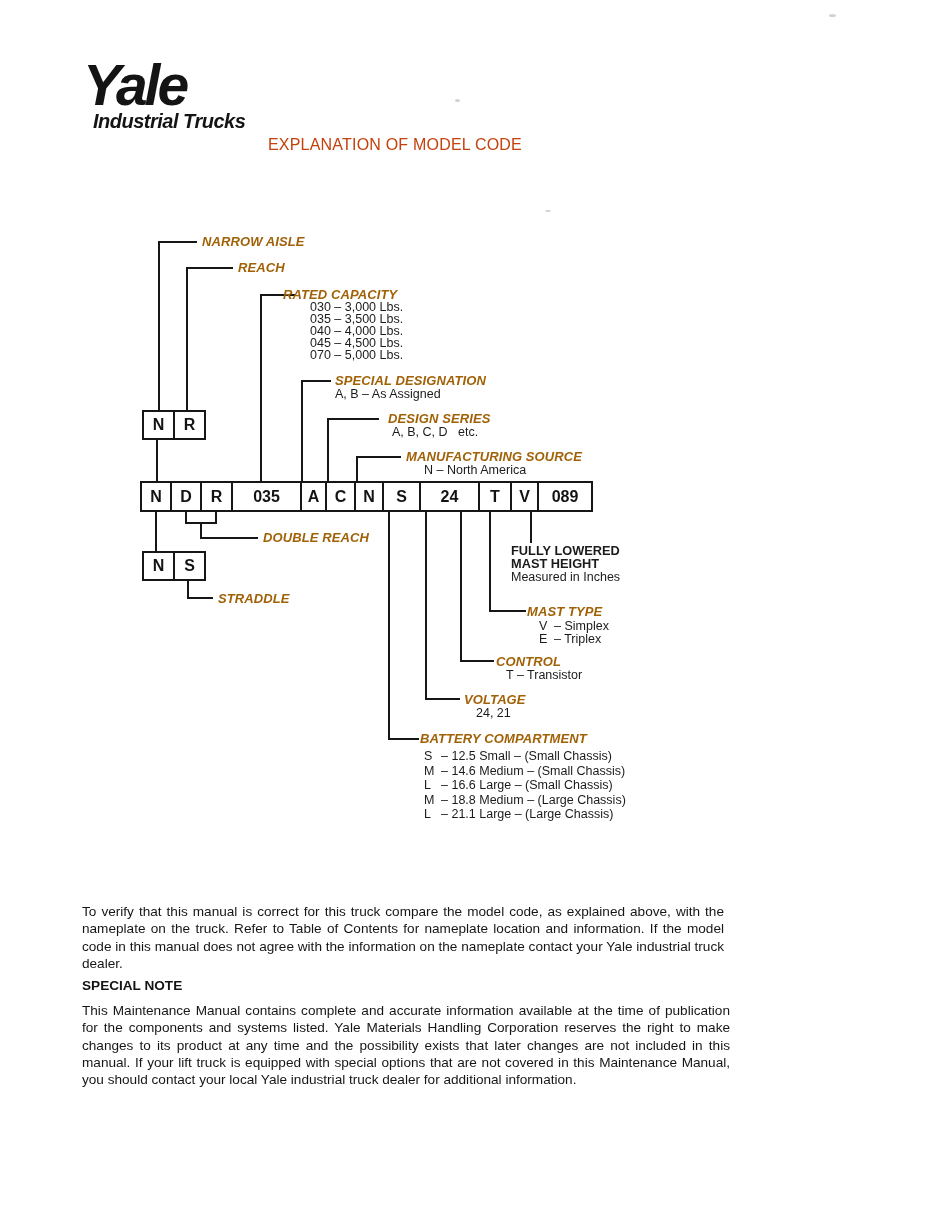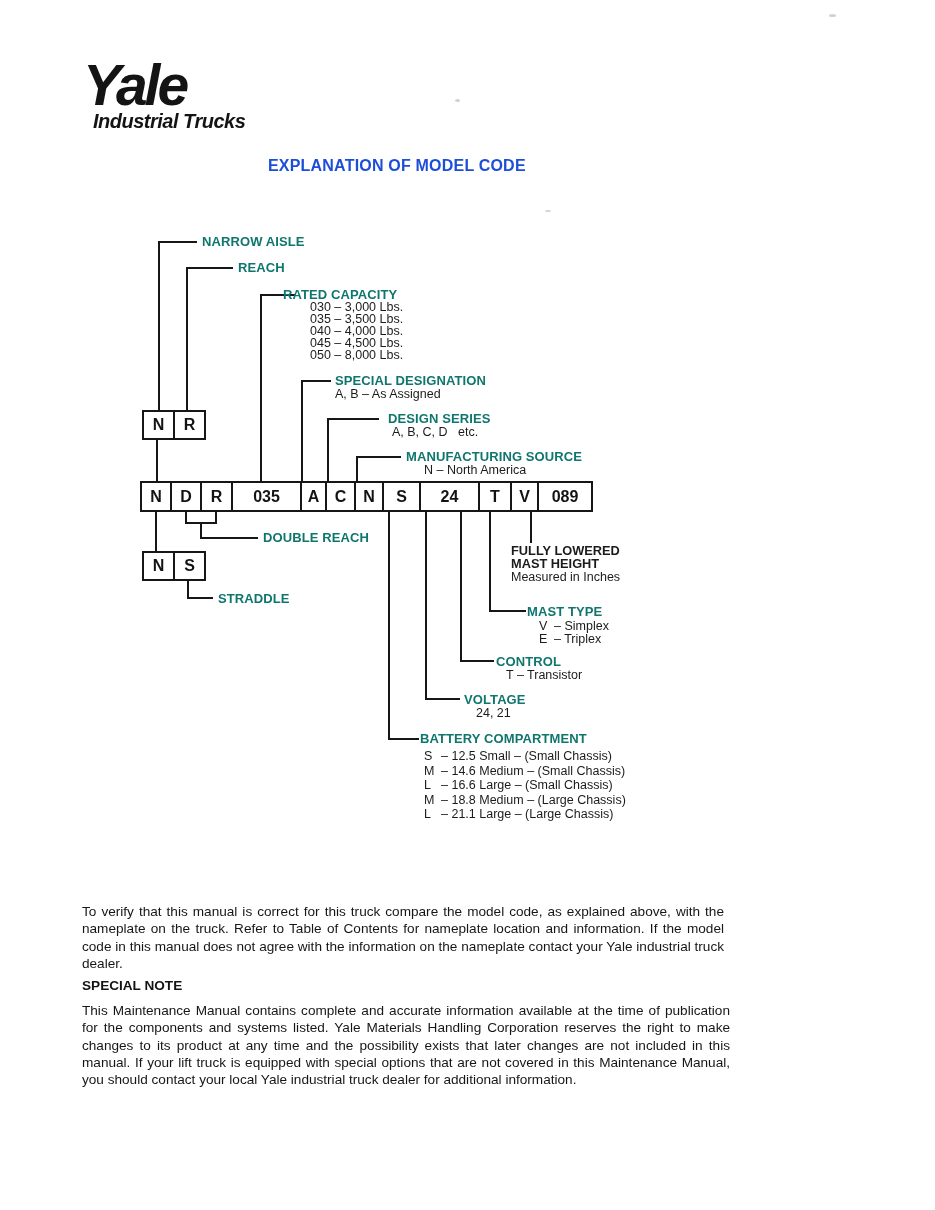--- a/index.html
+++ b/index.html
@@ -18,22 +18,22 @@
     letter-spacing:-3px;color:#141414;
     transform:scaleY(1.02);
   }
   .logo-tagline{
     position:absolute;left:93px;top:110px;
     font-size:20px;font-weight:bold;font-style:italic;
     letter-spacing:-0.5px;color:#141414;
   }
   
   .page-title{
-    position:absolute;left:268px;top:157px;
-    font-size:16px;font-weight:bold;letter-spacing:0.2px;color:#1d4ed8;
+    position:absolute;left:268px;top:136px;
+    font-size:16px;font-weight:normal;letter-spacing:0.2px;color:#c2410c;
   }
   
   .vline,.hline{position:absolute;background:#161616;}
   .vline{width:2px;}
   .hline{height:2px;}
   .cbox{
     position:absolute;width:33px;height:30px;
     border:2px solid #161616;box-sizing:border-box;
     background:#fff;
     display:flex;align-items:center;justify-content:center;
@@ -46,21 +46,21 @@
   .code-cell{
     height:31px;border:2px solid #161616;box-sizing:border-box;
     background:#fff;margin-left:-2px;
     display:flex;align-items:center;justify-content:center;
     font-size:16px;font-weight:bold;color:#131313;
   }
   .code-cell:first-child{margin-left:0;}
   
   .dlabel{
     position:absolute;font-size:13px;font-weight:bold;
-    letter-spacing:0.1px;color:#0f766e;white-space:nowrap;
+    letter-spacing:0.1px;color:#a16207;white-space:nowrap;font-style:italic;
   }
   .dsub{
     position:absolute;font-size:12.5px;font-weight:normal;
     color:#1b1b1b;white-space:nowrap;
   }
   .dlist{
     position:absolute;font-size:12.5px;color:#1b1b1b;
     line-height:12.1px;white-space:nowrap;
   }
   .kv{display:flex;}
@@ -147,21 +147,21 @@
 
   <div class="dlabel" style="left:202px;top:234px">NARROW AISLE</div>
   <div class="dlabel" style="left:238px;top:260px">REACH</div>
 
   <div class="dlabel" style="left:283px;top:287px">RATED CAPACITY</div>
   <div class="dlist" style="left:310px;top:301px">
     <div>030 – 3,000 Lbs.</div>
     <div>035 – 3,500 Lbs.</div>
     <div>040 – 4,000 Lbs.</div>
     <div>045 – 4,500 Lbs.</div>
-    <div>050 – 8,000 Lbs.</div>
+    <div>070 – 5,000 Lbs.</div>
   </div>
 
   <div class="dlabel" style="left:335px;top:373px">SPECIAL DESIGNATION</div>
   <div class="dsub" style="left:335px;top:387px">A, B – As Assigned</div>
 
   <div class="dlabel" style="left:388px;top:411px">DESIGN SERIES</div>
   <div class="dsub" style="left:392px;top:425px;white-space:pre">A, B, C, D   etc.</div>
 
   <div class="dlabel" style="left:406px;top:449px">MANUFACTURING SOURCE</div>
   <div class="dsub" style="left:424px;top:463px">N – North America</div>

